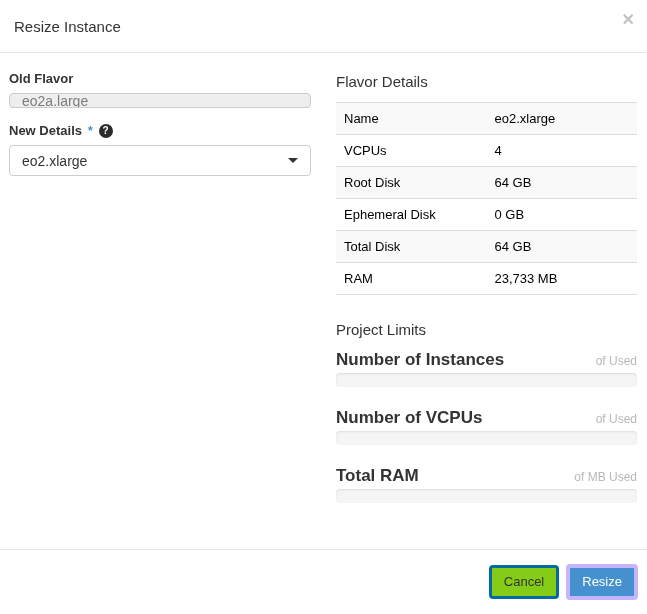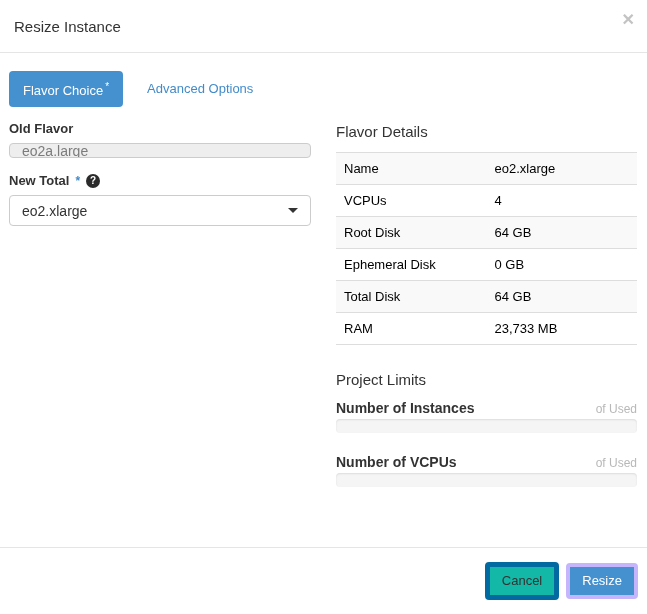--- a/index.html
+++ b/index.html
@@ -97,67 +97,63 @@
   .details-table tr:last-child { border-bottom: 1px solid #ddd; }
   .details-table tr:nth-child(odd) { background: #f9f9f9; }
   .details-table td {
     padding: 8px 8px; font-size: 13px; color: #000000;
     height: 31px; vertical-align: middle;
   }
   .details-table td.val { width: 50%; }
 
   .limit-group { margin-bottom: 21px; }
   .limit-head { display: flex; justify-content: space-between; align-items: baseline; margin-bottom: 3px; }
-  .limit-label { font-weight: 700; font-size: 14px; color: #333; }
+  .limit-label { font-weight: 700; font-size: 17px; color: #333; }
   .limit-usage { font-size: 12px; color: #b8b8b8; }
   .progress {
     width: 100%; height: 14px;
     background: #f5f5f5; border-radius: 4px;
     box-shadow: inset 0 1px 2px rgba(0,0,0,.1);
   }
 
   
   .modal-footer {
     border-top: 1px solid #e5e5e5;
     padding: 14px 9px 14px 9px;
     display: flex; justify-content: flex-end; align-items: center; gap: 7px;
   }
   .btn {
     font-family: "Liberation Sans", sans-serif;
     font-size: 13px; line-height: 16px;
     padding: 6px 12px; border-radius: 4px; cursor: pointer;
   }
-  .btn-default { background: #14b8a6; border: 5px solid #0369a1; color: #333; }
+  .btn-default { background: #84cc16; border: 3px solid #0369a1; color: #333; }
   .btn-primary { background: #4591cf; border: 4px solid #c4b5fd; color: #fff; }
 </style>
 </head>
 <body>
 
 <div class="modal">
 
   <div class="modal-header">
     <h3 class="modal-title">Resize Instance</h3>
     <button class="close-btn">✕</button>
   </div>
 
   <div class="modal-body">
 
-    <div class="tabs">
-      <a class="tab active"><span>Flavor Choice</span><sup>*</sup></a>
-      <a class="tab">Advanced Options</a>
-    </div>
 
     <div class="columns">
 
       <div class="col-left">
         <label class="form-label">Old Flavor</label>
         <input class="text-input" disabled="" value="eo2a.large" style="">
 
         <label class="form-label">
-          <span>New Total</span>
+          <span>New Details</span>
           <span class="required-mark">*</span>
           <span class="help-icon">?</span>
         </label>
         <div class="select-box">
           <span>eo2.xlarge</span>
           <span class="caret"></span>
         </div>
       </div>
 
       <div class="col-right">
@@ -203,20 +199,27 @@
         </div>
 
         <div class="limit-group">
           <div class="limit-head">
             <span class="limit-label">Number of VCPUs</span>
             <span class="limit-usage">of Used</span>
           </div>
           <div class="progress"></div>
         </div>
 
+        <div class="limit-group">
+          <div class="limit-head">
+            <span class="limit-label">Total RAM</span>
+            <span class="limit-usage">of MB Used</span>
+          </div>
+          <div class="progress"></div>
+        </div>
 
       </div>
     </div>
   </div>
 
   <div class="modal-footer">
     <button class="btn btn-default">Cancel</button>
     <button class="btn btn-primary">Resize</button>
   </div>
 

